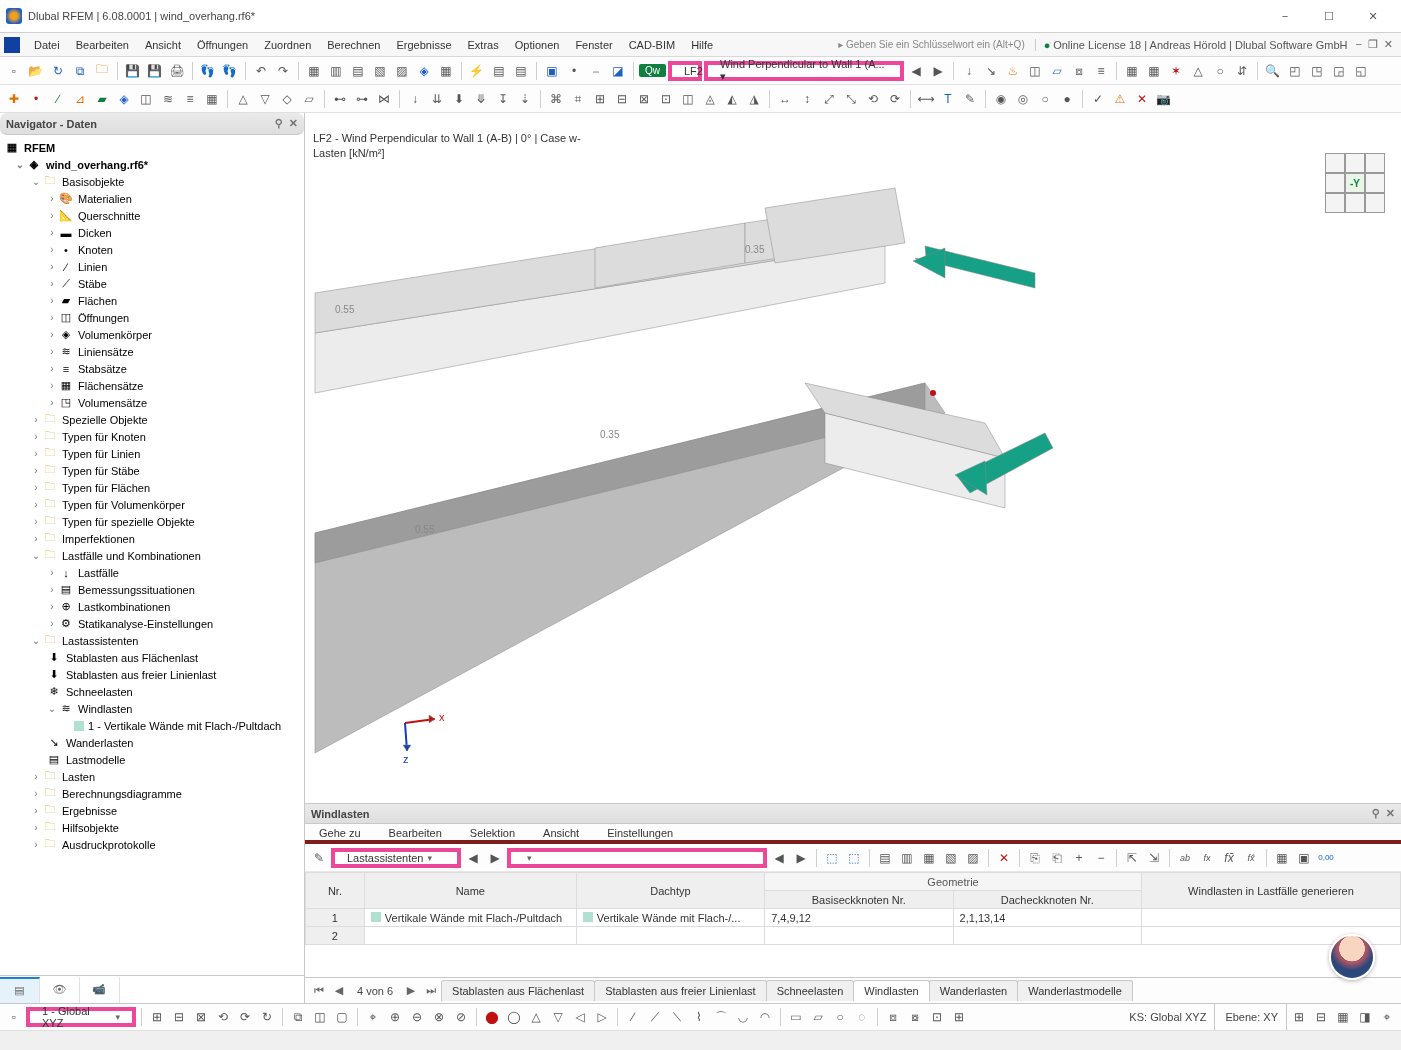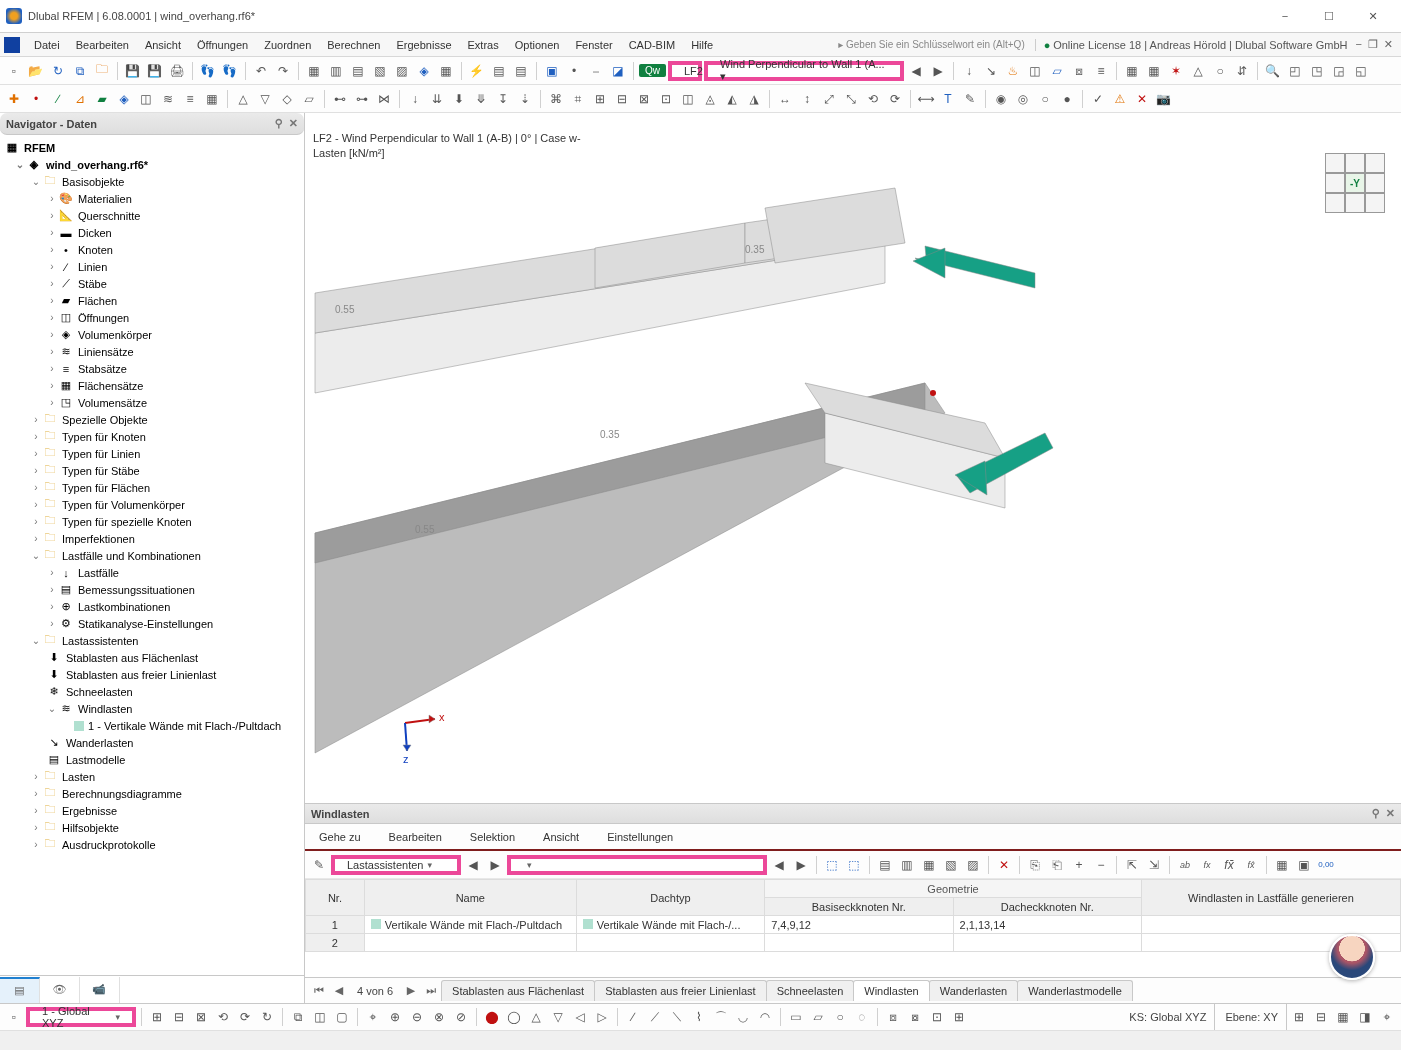--- a/index.html
+++ b/index.html
@@ -43,21 +43,21 @@
 .viewport { flex: 1; position: relative; background: #ffffff; overflow: hidden; }
 .vp-title { position: absolute; top: 6px; left: 8px; color: #333; font-size: 11px; line-height: 1.4; margin-top: 12px; }
 .orient-cube { position: absolute; top: 40px; right: 16px; width: 60px; height: 60px; }
 .oc-grid { display: grid; grid-template-columns: repeat(3,20px); grid-template-rows: repeat(3,20px); }
 .oc-cell { border: 1px solid #999; background: #f4f4f4; }
 .oc-cell.center { background: #e8f5e8; color: #108040; display: flex; align-items: center; justify-content: center; font-size: 10px; font-weight: 600; }
 .arrow-fill { fill: #16a085; }
 .bottom-panel { height: 200px; border-top: 1px solid #c8c8c8; display: flex; flex-direction: column; background: #fdfdfd; }
 .bp-title { height: 20px; background: linear-gradient(#eaeaea,#dedede); border-bottom: 1px solid #c8c8c8; display: flex; align-items: center; padding: 0 6px; font-weight: 600; color: #444; }
 .bp-title .pin { margin-left: auto; color: #777; display: flex; gap: 6px; }
-.bp-menu { height: 27px; display: flex; align-items: center; padding: 0 6px; gap: 12px; border-bottom: 2px solid #7f1d1d; color: #333; }
+.bp-menu { height: 20px; display: flex; align-items: flex-start; padding: 0 6px; gap: 12px; border-bottom: 4px solid #7f1d1d; color: #333; }
 .bp-tools { height: 28px; display: flex; align-items: center; padding: 0 4px; gap: 2px; border-bottom: 1px solid #e8e8e8; }
 .bp-grid { flex: 1; overflow: auto; background: #fff; }
 table.grid { border-collapse: collapse; width: 100%; font-size: 11px; }
 table.grid th, table.grid td { border: 1px solid #dcdcdc; padding: 2px 6px; height: 18px; text-align: left; color: #333; background: #fff; }
 table.grid th { background: #efefef; text-align: center; font-weight: 400; }
 table.grid th.sup { background: #f5f5f5; color: #555; }
 table.grid td.idx { background: #efefef; text-align: center; width: 50px; }
 .bp-tabs { height: 26px; border-top: 1px solid #c8c8c8; display: flex; align-items: center; padding: 0 4px; gap: 0; }
 .btab { padding: 4px 10px; border: 1px solid #c8c8c8; border-bottom: none; background: #f0f0f0; margin-right: -1px; color: #333; border-radius: 3px 3px 0 0; }
 .btab.active { background: #fff; position: relative; z-index: 1; }
@@ -357,21 +357,21 @@
             <span>Typen für Flächen</span>
           </div>
           <div class="tree-row" style="padding-left:30px">
             <span class="tw">›</span>
             <span class="ic folder">🗀</span>
             <span>Typen für Volumenkörper</span>
           </div>
           <div class="tree-row" style="padding-left:30px">
             <span class="tw">›</span>
             <span class="ic folder">🗀</span>
-            <span>Typen für spezielle Knoten</span>
+            <span>Typen für spezielle Objekte</span>
           </div>
           <div class="tree-row" style="padding-left:30px">
             <span class="tw">›</span>
             <span class="ic folder">🗀</span>
             <span>Imperfektionen</span>
           </div>
         </div>
       <div class="tree-row" style="padding-left:30px">
           <span class="tw">⌄</span>
           <span class="ic folder">🗀</span>

